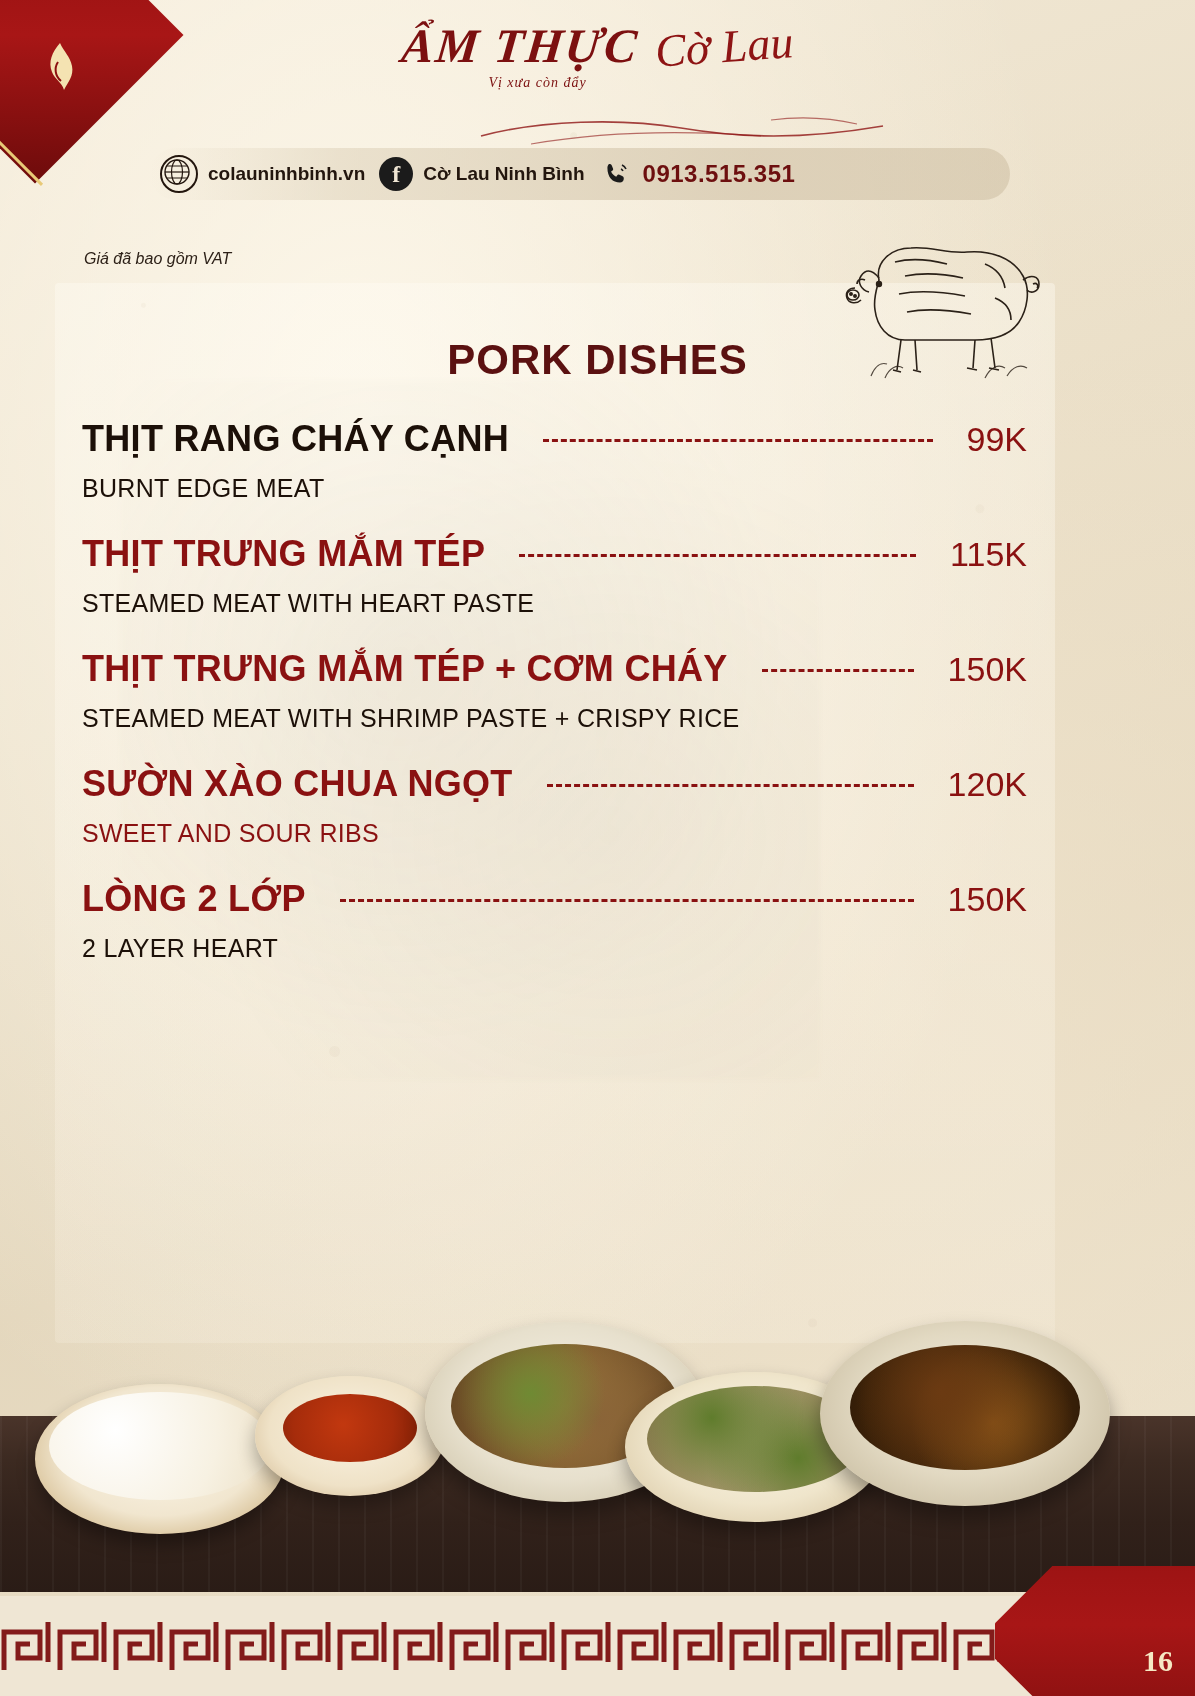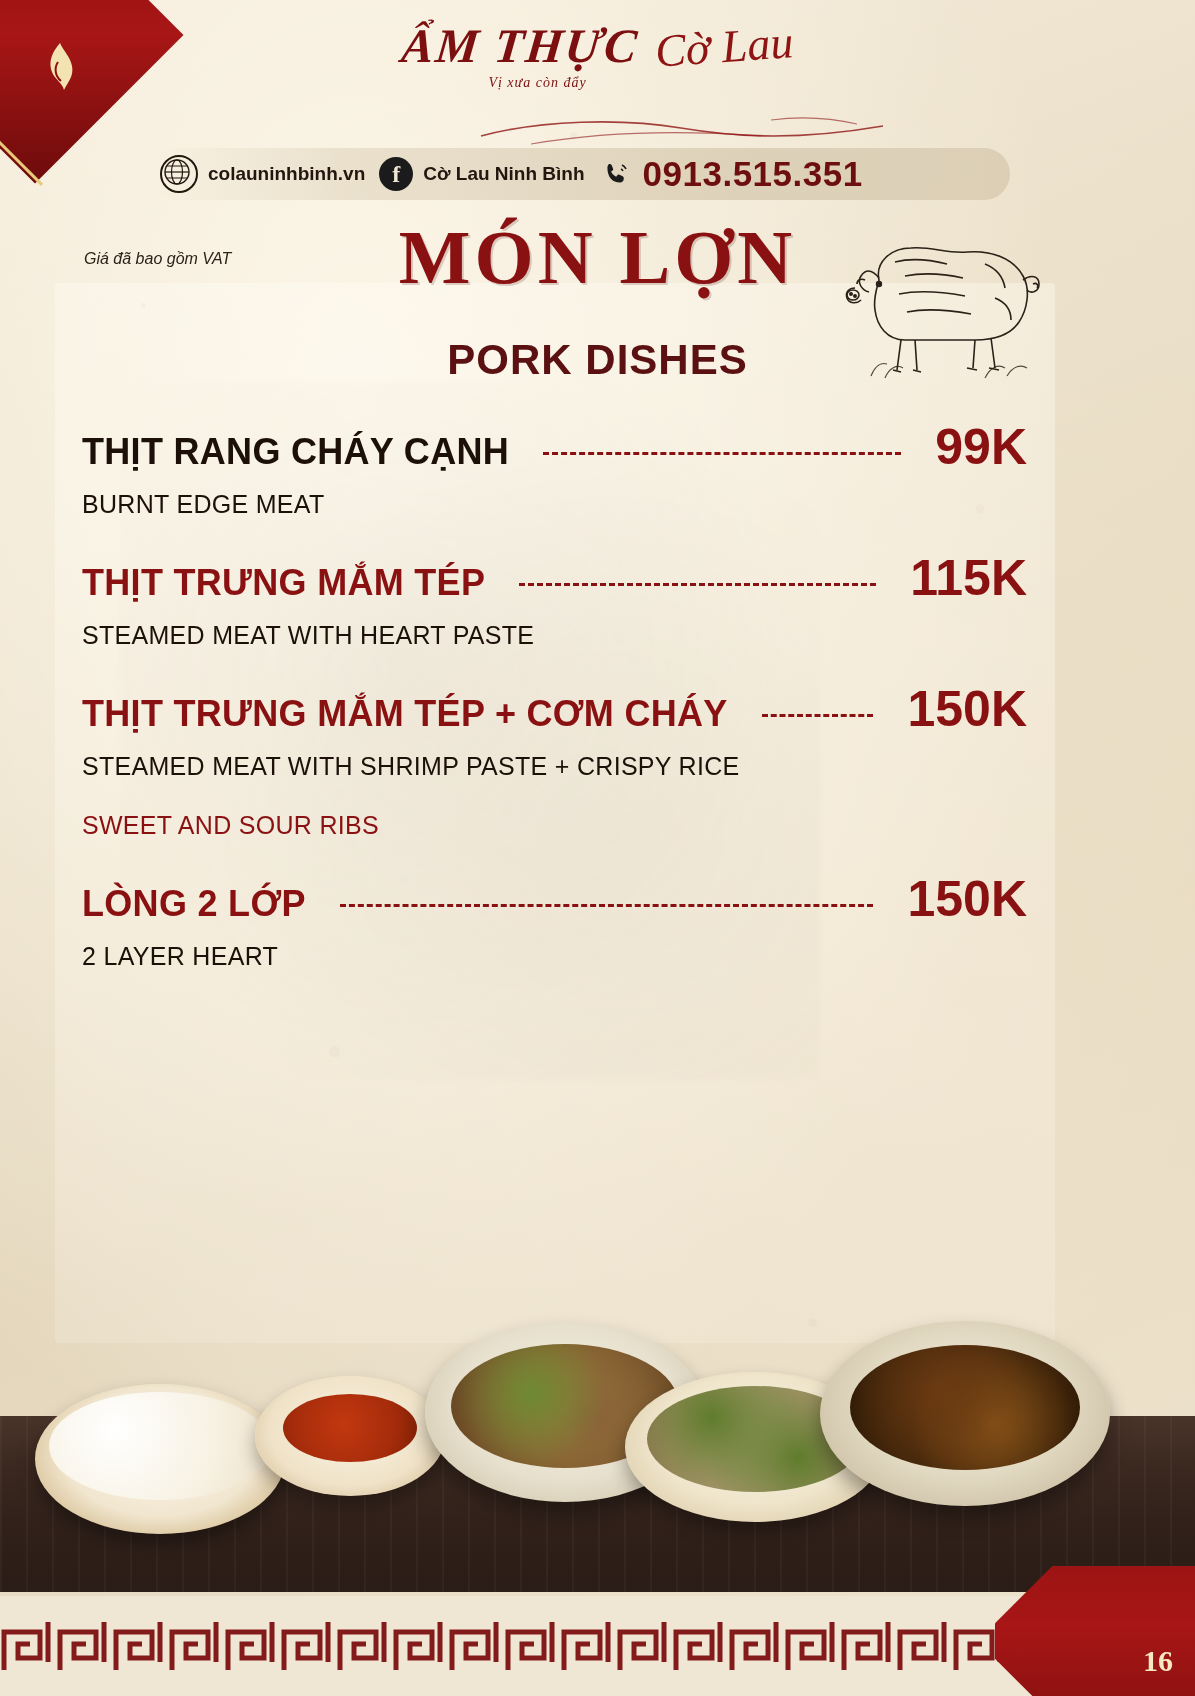--- a/index.html
+++ b/index.html
@@ -196,21 +196,21 @@
   .icon-phone {
     color: #1b1b1b;
     font-size: 22px;
   }
   .contact-text {
     font-size: 19px;
     color: #23160e;
     font-weight: 600;
   }
   .contact-phone {
-    font-size: 35px;
+    font-size: 24px;
     font-weight: bold;
     color: #6d0f0f;
     letter-spacing: 0.5px;
   }
 
   
   .vat-note {
     position: absolute;
     left: 84px;
     top: 250px;
@@ -283,22 +283,22 @@
   .item-name.dark { color: #1c1008; }
   .dots {
     flex: 1;
     margin: 0 18px;
     position: relative;
     top: -9px;
     border-bottom: 3px dashed #8a1111;
     min-width: 40px;
   }
   .item-price {
-    font-size: 50px;
-    font-weight: bold;
+    font-size: 34px;
+    font-weight: normal;
     color: #8a1111;
     text-align: right;
   }
   .item-desc {
     font-size: 25px;
     color: #8a1111;
     margin-top: 14px;
     margin-bottom: 30px;
     letter-spacing: 0.3px;
   }
@@ -517,21 +517,20 @@
           <path d="M19 9 A4 4 0 0 1 21 11" stroke="#1b1b1b" stroke-width="1.4" fill="none"></path>
         </svg>
       </span>
       <span class="contact-phone">0913.515.351</span>
     </div>
   </div>
 
   <div class="menu-panel"></div>
 
   <div class="vat-note">Giá đã bao gồm VAT</div>
-  <div class="title-vn">MÓN LỢN</div>
   <div class="title-en">PORK DISHES</div>
 
   <div class="pig-art">
     <svg width="220" height="170" viewBox="0 0 220 170" aria-hidden="true">
       <g fill="none" stroke="#2b2118" stroke-width="1.6">
         <path d="M44 62 C40 44, 56 30, 76 30 C96 28, 112 36, 132 34 C156 32, 178 40, 188 58 C196 72, 192 92, 184 104 C176 116, 160 122, 140 122 L70 122 C52 122, 42 108, 40 92 C38 80, 42 70, 44 62 Z"></path>
         <path d="M44 60 C36 50, 30 52, 26 58 C22 64, 26 72, 34 74"></path>
         <path d="M30 62 C26 60, 22 62, 22 66"></path>
         <circle cx="44" cy="66" r="2.4" fill="#2b2118"></circle>
         <path d="M20 70 C14 70, 10 74, 12 80 C14 86, 22 86, 26 82"></path>
@@ -575,20 +574,25 @@
     <div class="menu-item">
       <div class="item-row">
         <span class="item-name">THỊT TRƯNG MẮM TÉP + CƠM CHÁY</span>
         <span class="dots"></span>
         <span class="item-price">150K</span>
       </div>
       <div class="item-desc dark">STEAMED MEAT WITH SHRIMP PASTE + CRISPY RICE</div>
     </div>
 
     <div class="menu-item">
+      <div class="item-row">
+        <span class="item-name">SƯỜN XÀO CHUA NGỌT</span>
+        <span class="dots"></span>
+        <span class="item-price">120K</span>
+      </div>
       <div class="item-desc">SWEET AND SOUR RIBS</div>
     </div>
 
     <div class="menu-item">
       <div class="item-row">
         <span class="item-name">LÒNG 2 LỚP</span>
         <span class="dots"></span>
         <span class="item-price">150K</span>
       </div>
       <div class="item-desc dark">2 LAYER HEART</div>

